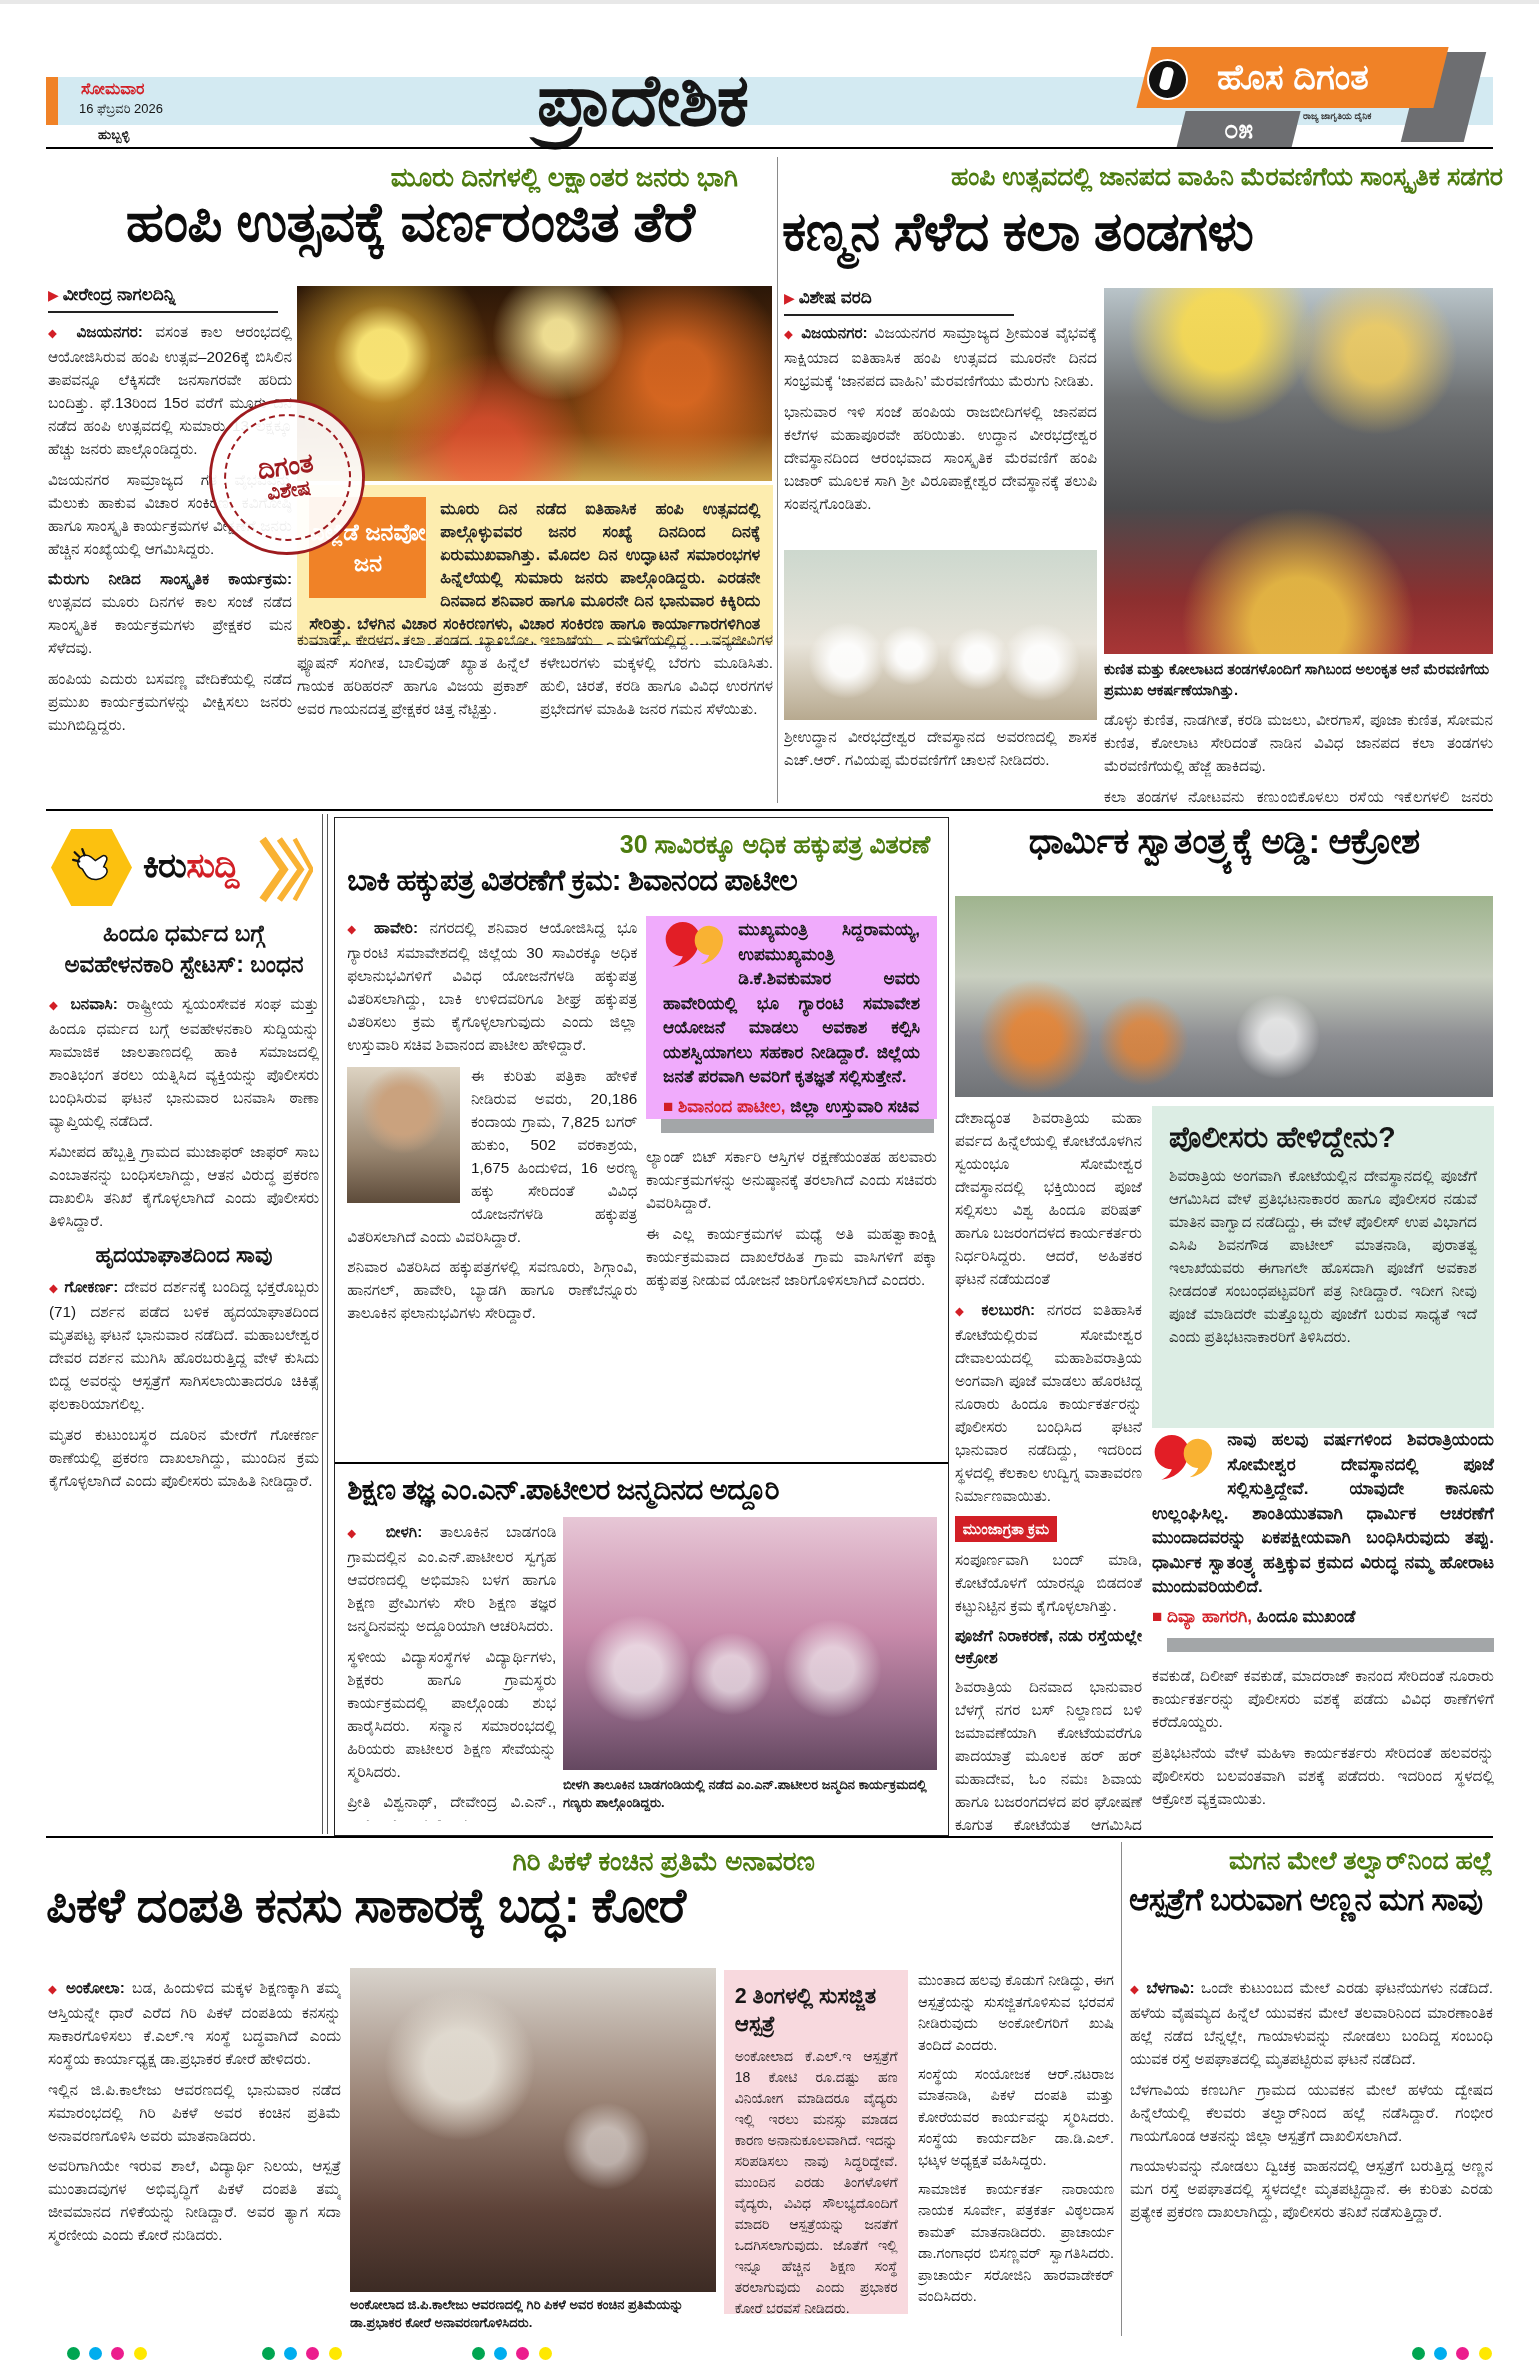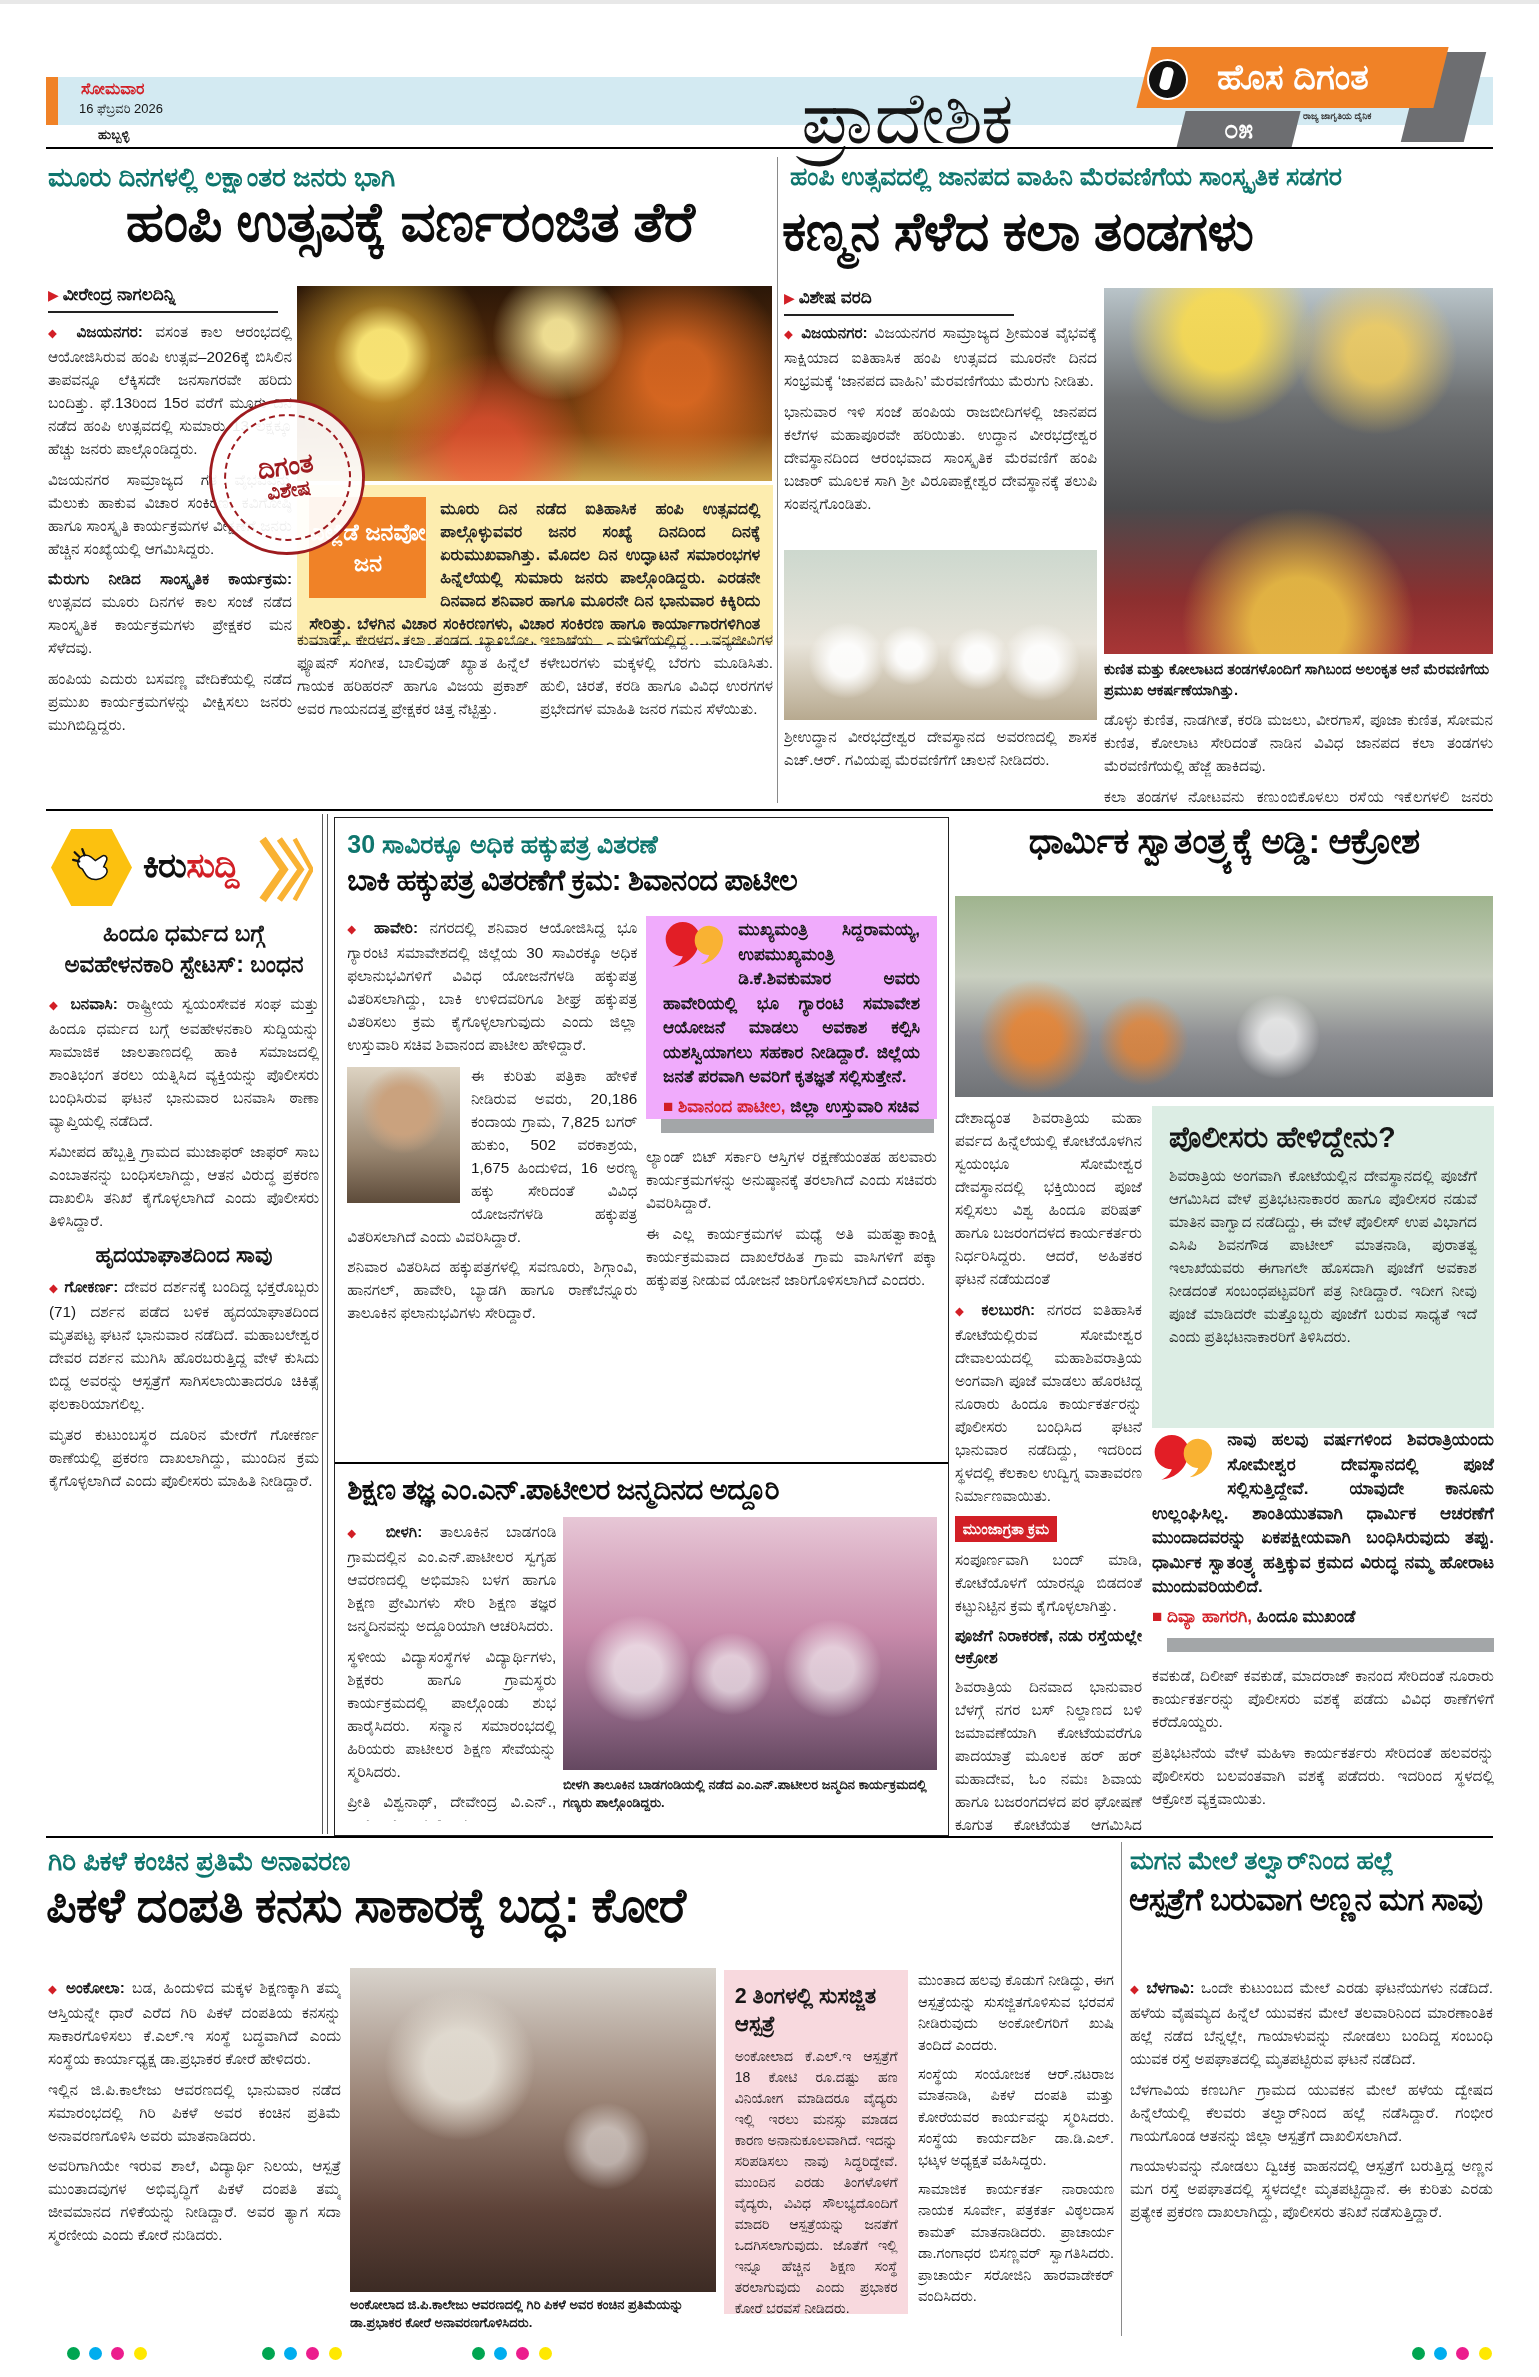--- a/index.html
+++ b/index.html
@@ -7,21 +7,21 @@
         font-family:"Liberation Sans","DejaVu Sans",sans-serif;color:#161616;overflow:hidden;}
   .abs{position:absolute;}
   .just{text-align:justify;}
   .ov{overflow:hidden;}
   p{margin:0 0 7.7px 0;}
   .body-txt{font-size:15.3px;line-height:23px;}
   .body-sm{font-size:14.6px;line-height:21.5px;}
   .dl{font-weight:bold;}
   .dl::before{content:"◆ ";color:#d21f26;font-size:11.5px;}
   .runin{font-weight:bold;}
-  .kicker{font-weight:bold;font-size:26px;color:#0f766e;}
+  .kicker{font-weight:bold;font-size:26px;color:#4d7c0f;text-align:right;}
   .headline{font-weight:bold;color:#0d0d0d;letter-spacing:-0.8px;}
   .byline{font-weight:bold;font-size:17px;border-bottom:2.3px solid #222;padding-bottom:6.1px;}
   .byline::before{content:"▶ ";color:#d21f26;font-size:14px;}
   .photo{background-color:#777;}
   .caption{font-weight:bold;font-size:14.6px;line-height:21px;}
   .vline{width:0.8px;background:#8a8a8a;}
   .hline{background:#000;}
   
   .band{background:#d3eaf2;}
   .masthead-orange{background:#f08227;transform:skewX(-14deg);display:flex;align-items:center;justify-content:center;}
@@ -67,21 +67,21 @@
 </head>
 <body>
 
 <div id="page">
 
   <div class="abs" style="left:46px;top:73px;width:12.3px;height:48px;background:#f08227;"></div>
   <div class="abs band" style="left:58px;top:73px;width:1435px;height:48px;"></div>
   <div class="abs" style="left:81px;top:76px;font-size:16px;font-weight:bold;color:#d21f26;">ಸೋಮವಾರ</div>
   <div class="abs" style="left:79px;top:97px;font-size:13px;">16 ಫೆಬ್ರವರಿ 2026</div>
   <div class="abs" style="left:98px;top:123px;font-size:13px;font-weight:bold;">ಹುಬ್ಬಳ್ಳಿ</div>
-  <div class="abs" style="left:537px;top:78px;width:475px;text-align:right;font-size:72px;font-weight:normal;letter-spacing:-1.5px;line-height:1;">ಪ್ರಾದೇಶಿಕ</div>
+  <div class="abs" style="left:537px;top:60px;width:475px;text-align:left;font-size:72px;font-weight:bold;letter-spacing:-1.5px;line-height:1;">ಪ್ರಾದೇಶಿಕ</div>
 
   <div class="abs gray-slant" style="left:1412px;top:48px;width:63px;height:90px;"></div>
   <div class="abs masthead-orange" style="left:1144px;top:43px;width:297px;height:61px;">
     <span style="color:#fff;font-weight:bold;font-size:35px;">ಹೊಸ ದಿಗಂತ</span>
   </div>
   <div class="abs" style="left:1147px;top:55px;width:37px;height:37px;border-radius:50%;background:#111;border:2.3px solid #fff;">
     <div style="position:absolute;left:12.3px;top:6.1px;width:10.7px;height:23px;background:#fff;border-radius:4.6px;transform:rotate(14deg);"></div>
   </div>
   <div class="abs" style="left:1303px;top:107px;font-size:9.2px;font-weight:bold;color:#333;">ರಾಜ್ಯ ಜಾಗೃತಿಯ ದೈನಿಕ</div>
   <div class="abs gray-slant" style="left:1181px;top:107px;width:115px;height:37px;display:flex;align-items:center;justify-content:center;">

